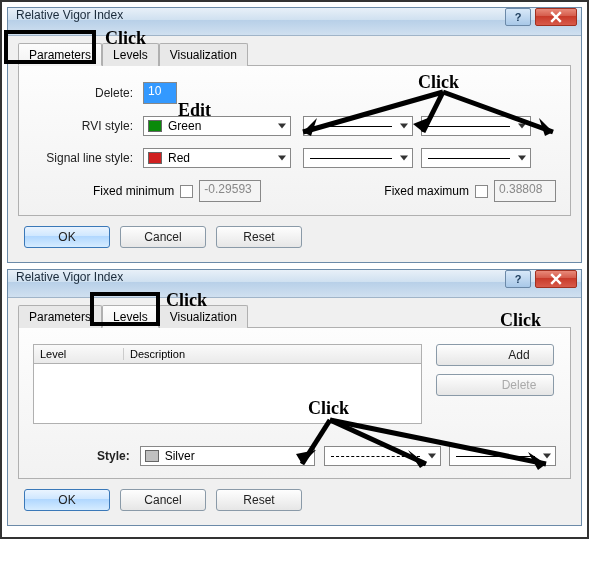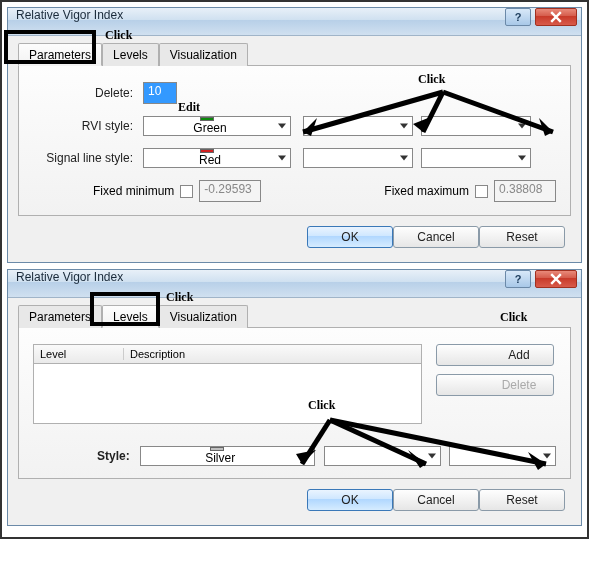--- a/index.html
+++ b/index.html
@@ -117,21 +117,20 @@
   }
   .combo {
     border: 1px solid #888;
     background: #fff;
     height: 20px;
     display: flex;
     align-items: center;
     padding: 0 18px 0 4px;
     position: relative;
     font-size: 12px;
-    flex-direction: column;
   }
   .combo .arrow {
     position: absolute;
     right: 4px;
     top: 50%;
     transform: translateY(-50%);
     width: 0; height: 0;
     border-left: 4px solid transparent;
     border-right: 4px solid transparent;
     border-top: 5px solid #333;
@@ -154,21 +153,22 @@
   .linepreview.dash { border-top: 1px dashed #000; }
   .checkbox {
     width: 13px; height: 13px;
     border: 1px solid #888;
     background: #fff;
     display: inline-block;
     margin: 0 6px;
   }
   .btnrow {
     display: flex;
-    justify-content: flex-end;
+    justify-content: flex-start;
+    gap: 10px;
     padding: 10px 6px 4px 6px;
   }
   .btn {
     width: 86px;
     height: 22px;
     border: 1px solid #8a9aa8;
     border-radius: 3px;
     background: linear-gradient(to bottom, #fefefe, #e6e6e6);
     display: flex;
     align-items: center;
@@ -206,21 +206,21 @@
   .sidebtns .btn { width:118px; margin-bottom:8px;padding-left:48px; }
   
   .annot {
     position: absolute;
     z-index: 50;
     pointer-events: none;
   }
   .annot-label {
     font-family: "Comic Sans MS","Segoe Script",cursive;
     font-weight: bold;
-    font-size: 12px;
+    font-size: 18px;
     color: #000;
   }
   .annot-box {
     border: 4px solid #000;
   }
 </style>
 </head>
 <body>
 
 <div class="dialog">

